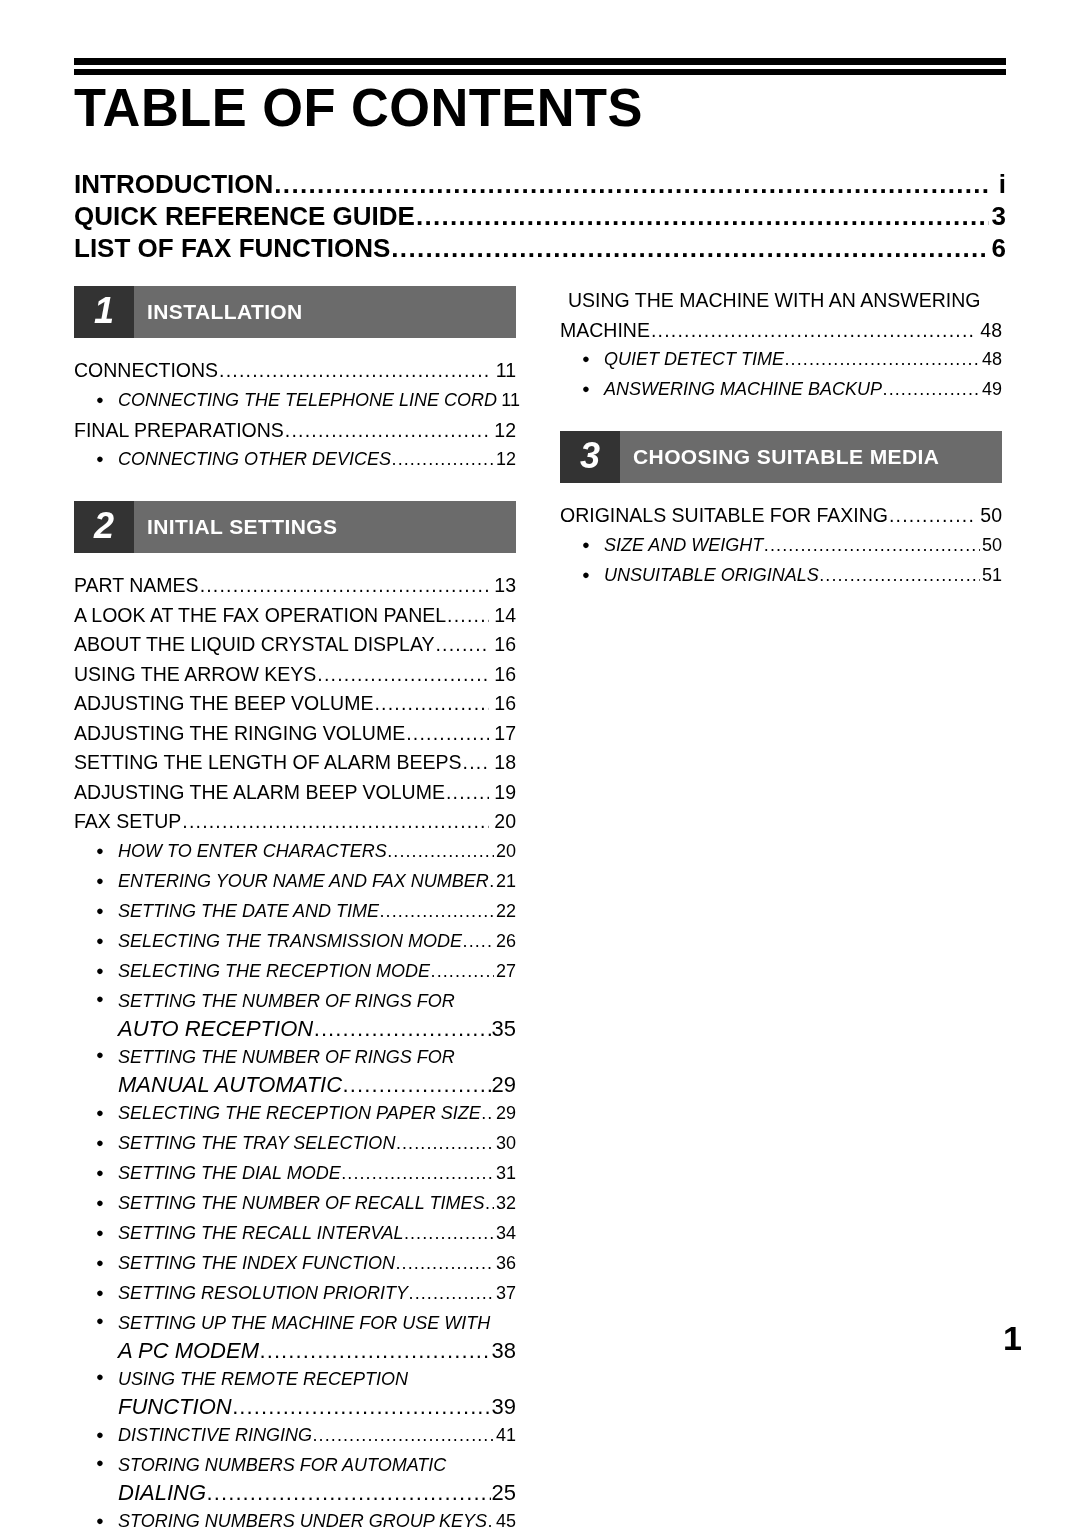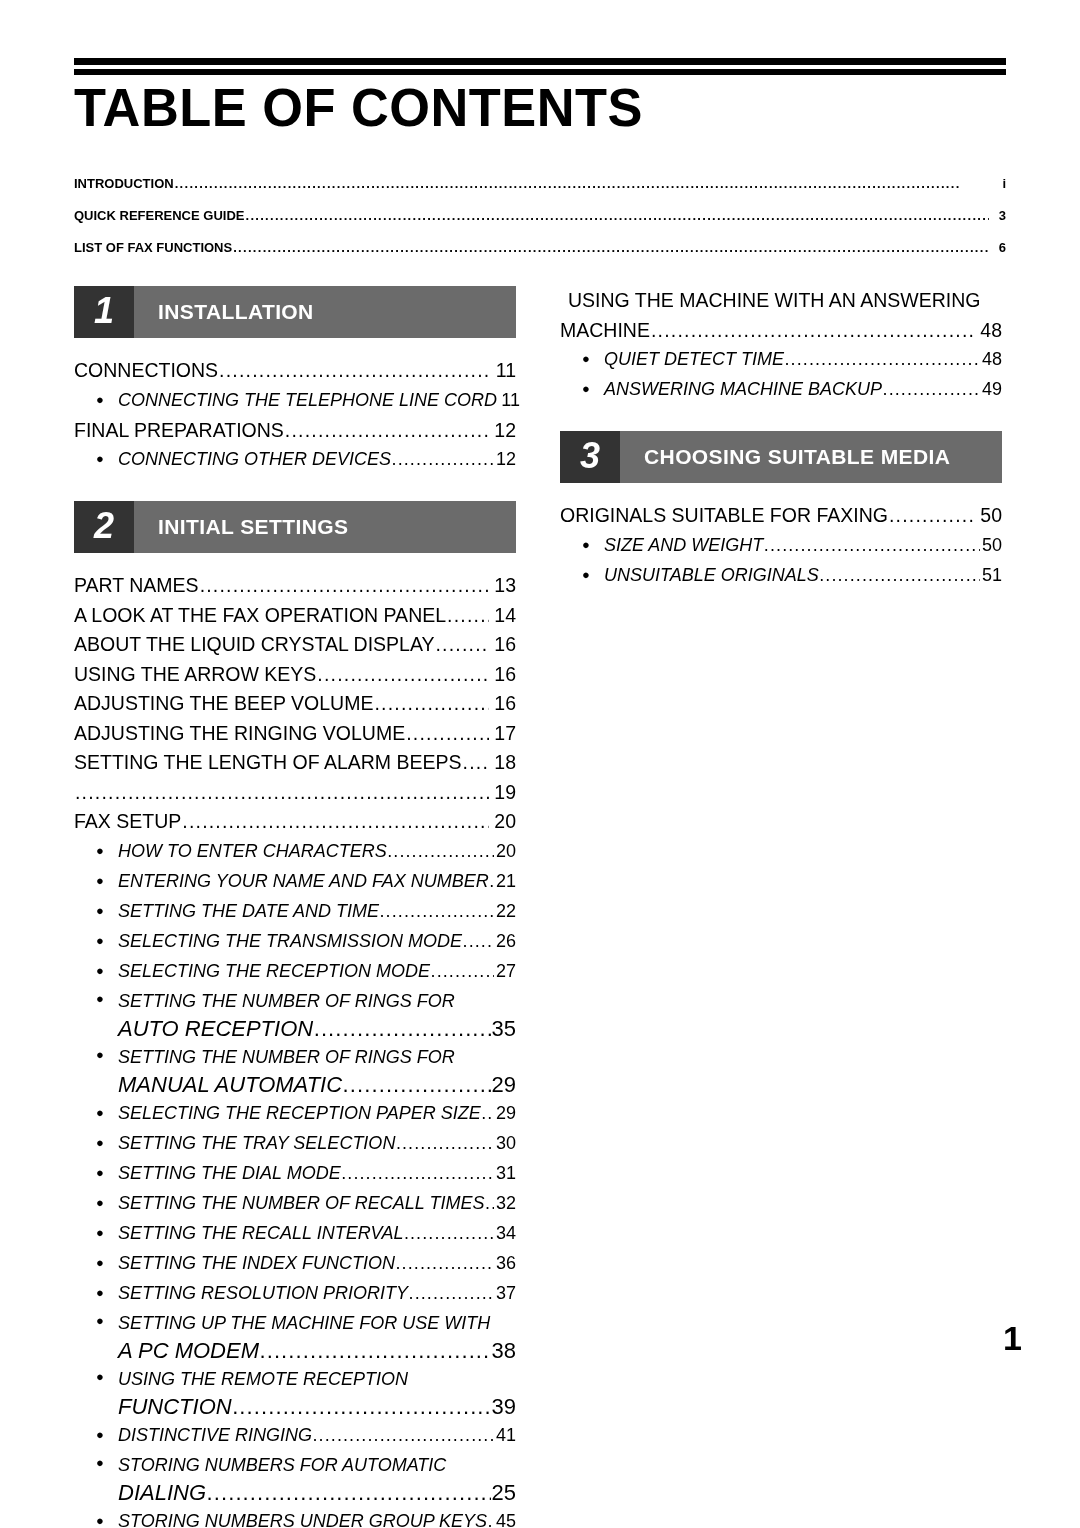--- a/index.html
+++ b/index.html
@@ -61,21 +61,21 @@
   
   .front-matter {
     position: absolute;
     left: 74px;
     top: 168px;
     width: 932px;
   }
   .fm-row {
     display: flex;
     align-items: baseline;
-    font-size: 13px;
+    font-size: 26px;
     font-weight: bold;
     line-height: 32px;
     white-space: nowrap;
   }
   .fm-label { flex: 0 0 auto; }
   .fm-leader {
     flex: 1 1 auto;
     overflow: hidden;
     white-space: nowrap;
     margin: 0 1px;
@@ -119,21 +119,21 @@
   }
   .chapter-title {
     flex: 1 1 auto;
     background: #6b6b6b;
     color: #ffffff;
     font-size: 21px;
     font-weight: bold;
     letter-spacing: 0.4px;
     display: flex;
     align-items: center;
-    padding-left: 24px;
+    padding-left: 13px;
   }
 
   
   .entry {
     display: flex;
     align-items: flex-start;
     font-size: 19.5px;
     font-weight: normal;
     line-height: 29.5px;
     white-space: nowrap;
@@ -322,20 +322,21 @@
       <span class="entry-label">ADJUSTING THE RINGING VOLUME</span>
       <span class="entry-leader">................................................................................................................................................................</span>
       <span class="entry-page">17</span>
     </div>
     <div class="entry">
       <span class="entry-label">SETTING THE LENGTH OF ALARM BEEPS</span>
       <span class="entry-leader">................................................................................................................................................................</span>
       <span class="entry-page">18</span>
     </div>
     <div class="entry">
+      <span class="entry-label">ADJUSTING THE ALARM BEEP VOLUME</span>
       <span class="entry-leader">................................................................................................................................................................</span>
       <span class="entry-page">19</span>
     </div>
     <div class="entry">
       <span class="entry-label">FAX SETUP</span>
       <span class="entry-leader">................................................................................................................................................................</span>
       <span class="entry-page">20</span>
     </div>
 
     <div class="sub">

